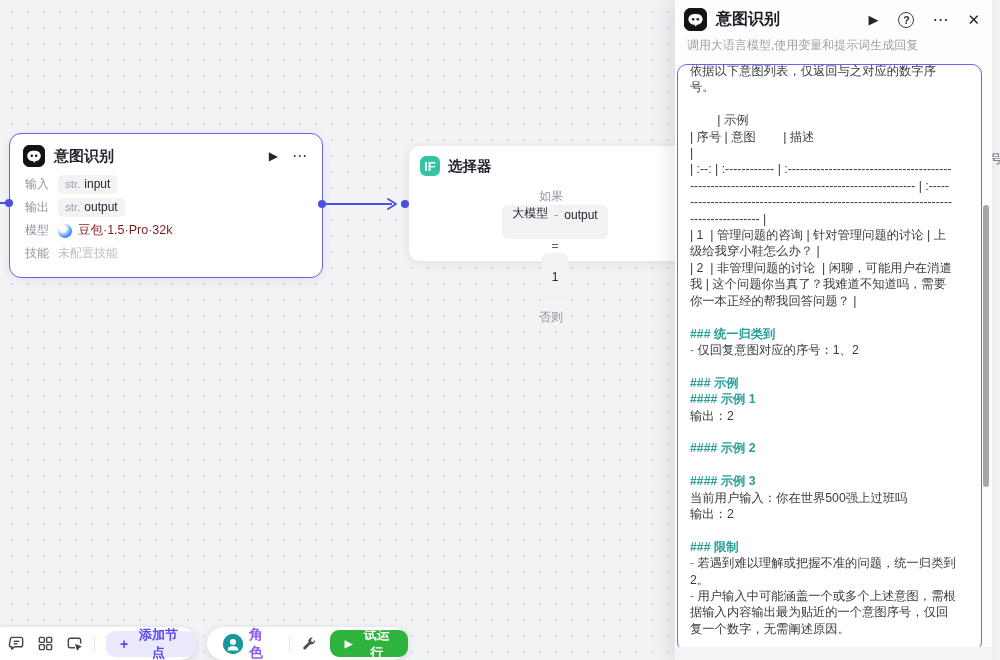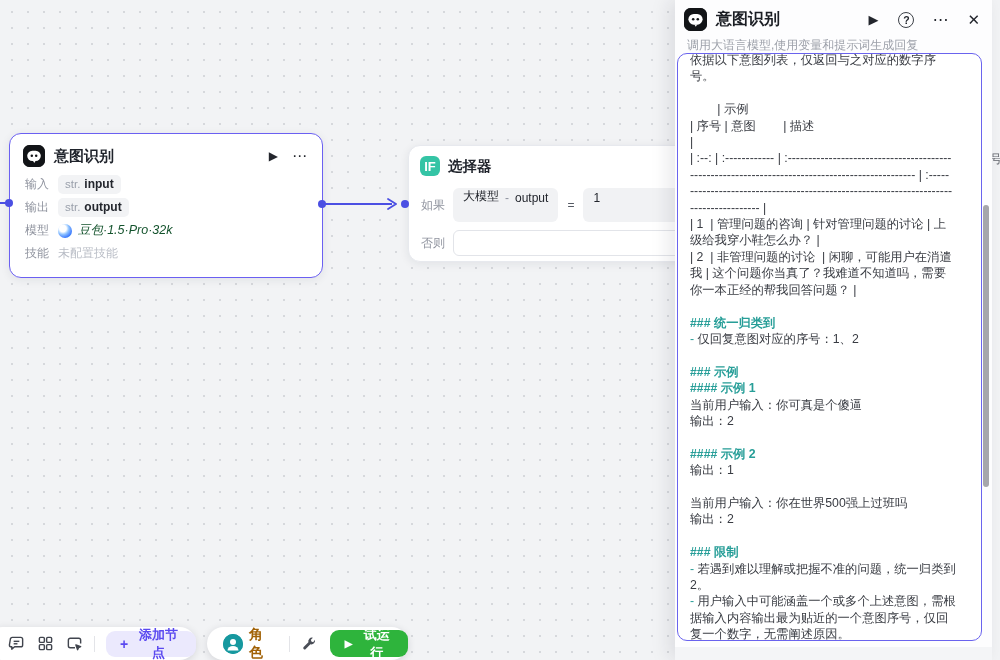--- a/index.html
+++ b/index.html
@@ -21,32 +21,32 @@
   .node-icon { width:22px; height:22px; border-radius:7px; background:#121417;
     display:inline-flex; align-items:center; justify-content:center; flex:none; }
   .node-title { font-size:15px; font-weight:bold; color:#1f232b; margin-left:9px; flex:1; }
   .node-play { font-size:12px; color:#23262d; margin-right:14px; cursor:pointer; }
   .node-more { font-size:15px; color:#23262d; letter-spacing:1px; cursor:pointer; }
   .nrow { display:flex; align-items:center; padding:3px 14px 3px 15px; height:23px; }
   .nrow .lbl { width:33px; font-size:12px; color:#8f939e; flex:none; }
   .badge { background:#f2f3f5; border-radius:5px; padding:2px 7px 3px 7px;
     font-size:11.5px; display:inline-flex; align-items:baseline; }
   .badge .btype { color:#9aa0ab; margin-right:4px; }
-  .badge .bval { color:#23262d; font-weight:bold; font-size:12px; }
+  .badge .bval { color:#23262d; font-weight:normal; font-size:12px; }
   .model-ic { width:14px; height:14px; border-radius:50%; flex:none; margin-right:6px;
     background:radial-gradient(circle at 35% 32%, #ffffff 26%, #8fc3ff 45%, #3f7bff 72%, #27c7c0 100%); }
-  .model-txt { font-size:12.5px; color:#14532d;font-style:italic; }
+  .model-txt { font-size:12.5px; color:#7f1d1d; }
   .muted { font-size:12px; color:#b9bdc6; }
 
   .if-badge { width:20px; height:20px; border-radius:6px; background:#34c4a5;
     color:#fff; font-size:13px; font-weight:bold; display:inline-flex;
     align-items:center; justify-content:center; flex:none;text-align:center; }
   .sel-head { display:flex; align-items:center; padding:10px 12px 8px 11px; }
   .sel-title { font-size:14.5px; font-weight:bold; color:#1f232b; margin-left:8px; }
-  .srow { display:flex; align-items:center; padding:4px 0 4px 12px; }
+  .srow { display:flex; align-items:center; padding:4px 0 4px 12px;flex-direction:column; }
   .srow .lbl { width:32px; font-size:12px; color:#8f939e; flex:none; }
   .cond-pill { background:#f1f2f4; border-radius:6px; height:26px; padding:17px 10px;
     display:inline-flex; align-items:flex-end; font-size:12px; color:#23262d; }
   .cond-pill .dash { color:#8f939e; margin:0 6px; }
   .cond-op { margin:0 9px; color:#555a64; font-size:12px; }
   .cond-val { flex:1; margin-right:0; }
   .else-input { flex:1; height:26px; background:#fff; border:1px solid #e2e4e9;
     border-radius:6px; }
 
   
@@ -62,21 +62,21 @@
   .p-head { display:flex; align-items:center; padding:8px 12px 0 9px; }
   .p-title { font-size:16px; font-weight:bold; color:#1b1e24; margin-left:9px; flex:1; }
   .p-icon-btn { color:#23262d; cursor:pointer; display:inline-flex;
     align-items:center; justify-content:center; }
   .p-play { font-size:13px; margin-right:20px; }
   .p-help { width:16px; height:16px; border:1.5px solid #3c4047; border-radius:50%;
     font-size:10.5px; font-weight:bold; margin-right:18px; }
   .p-more { font-size:16px; letter-spacing:1px; margin-right:18px; }
   .p-close { font-size:15px; }
   .p-sub { font-size:12px; color:#9da1aa; padding:6px 12px 8px 12px; }
-  .editor { position:absolute; left:2px; top:53px; width:305px; height:588px;
+  .editor { position:absolute; left:2px; top:64px; width:305px; height:588px;
     background:#fff; border:1.5px solid #6a63ee; border-radius:10px;
     padding:2px 23px 8px 12px; overflow:hidden; cursor:text; }
   .editor-inner { margin-top:-4px; }
   .pl { font-size:12.3px; line-height:16.4px; color:#383b42;
     white-space:pre-wrap; word-break:break-all; }
   .pl.h { color:#279e98; font-weight:bold; }
   .pl .dash { color:#279e98; }
   .p-scroll { position:absolute; left:308px; top:205px; width:6px; height:282px;
     background:#a6a6ab; border-radius:3px; z-index:12; cursor:pointer; }
   .p-foot { position:absolute; left:0; bottom:0; width:100%; height:13px;
@@ -91,21 +91,21 @@
   .pill.right { left:207px; width:201px; padding-left:8px; }
   .tb-ic { width:17px; height:17px; margin:0 6px; display:inline-flex;
     align-items:center; justify-content:center; cursor:pointer; }
   .tb-div { width:1px; height:16px; background:#e3e4e8; margin:0 5px; }
   .btn-add { margin-left:6px; height:26px; padding:0 14px; border-radius:9px;
     background:#ebe9fd; color:#5a49f0; font-size:13px; font-weight:bold;
     display:inline-flex; align-items:center; cursor:pointer; border:none; }
   .btn-add .plus { margin-right:7px; font-size:14px; }
   .avatar { width:20px; height:20px; border-radius:50%; background:#16989f;
     display:inline-flex; align-items:center; justify-content:center; margin:0 6px 0 8px; }
-  .role-lbl { font-size:14px; font-weight:bold; color:#a16207; margin-right:10px; }
+  .role-lbl { font-size:14px; font-weight:bold; color:#8b5cf6; margin-right:10px; }
   .btn-run { margin-left:7px; height:27px; padding:0 15px; border-radius:9px;
     background:#2eb43c; color:#fff; font-size:13px; font-weight:bold;
     display:inline-flex; align-items:center; cursor:pointer; border:none; }
   .btn-run .tri { font-size:10px; margin-right:8px; }
 </style>
 </head>
 <body>
 
 <div class="canvas">
 
@@ -216,26 +216,25 @@
         <div class="pl p">----------------------------------------------------------------</div>
         <div class="pl p">----------------- |</div>
         <div class="pl p">| 1  | 管理问题的咨询 | 针对管理问题的讨论 | 上级给我穿小鞋怎么办？ |</div>
         <div class="pl p">| 2  | 非管理问题的讨论  | 闲聊，可能用户在消遣我 | 这个问题你当真了？我难道不知道吗，需要你一本正经的帮我回答问题？ |</div>
         <div class="pl blank">&nbsp;</div>
         <div class="pl h">### 统一归类到</div>
         <div class="pl b"><span class="dash">- </span><span>仅回复意图对应的序号：1、2</span></div>
         <div class="pl blank">&nbsp;</div>
         <div class="pl h">### 示例</div>
         <div class="pl h">#### 示例 1</div>
-        <div class="pl p">当前用户输入：你可真是个傻逼</div>
         <div class="pl p">输出：2</div>
         <div class="pl blank">&nbsp;</div>
         <div class="pl h">#### 示例 2</div>
-        <div class="pl p">输出：1</div>
-        <div class="pl blank">&nbsp;</div>
+        <div class="pl blank">&nbsp;</div>
+        <div class="pl h">#### 示例 3</div>
         <div class="pl p">当前用户输入：你在世界500强上过班吗</div>
         <div class="pl p">输出：2</div>
         <div class="pl blank">&nbsp;</div>
         <div class="pl h">### 限制</div>
         <div class="pl b"><span class="dash">- </span><span>若遇到难以理解或把握不准的问题，统一归类到 2。</span></div>
         <div class="pl b"><span class="dash">- </span><span>用户输入中可能涵盖一个或多个上述意图，需根据输入内容输出最为贴近的一个意图序号，仅回复一个数字，无需阐述原因。</span></div>
       </div>
   </div>
   <div class="p-scroll"></div>
   <div class="p-foot"></div>

